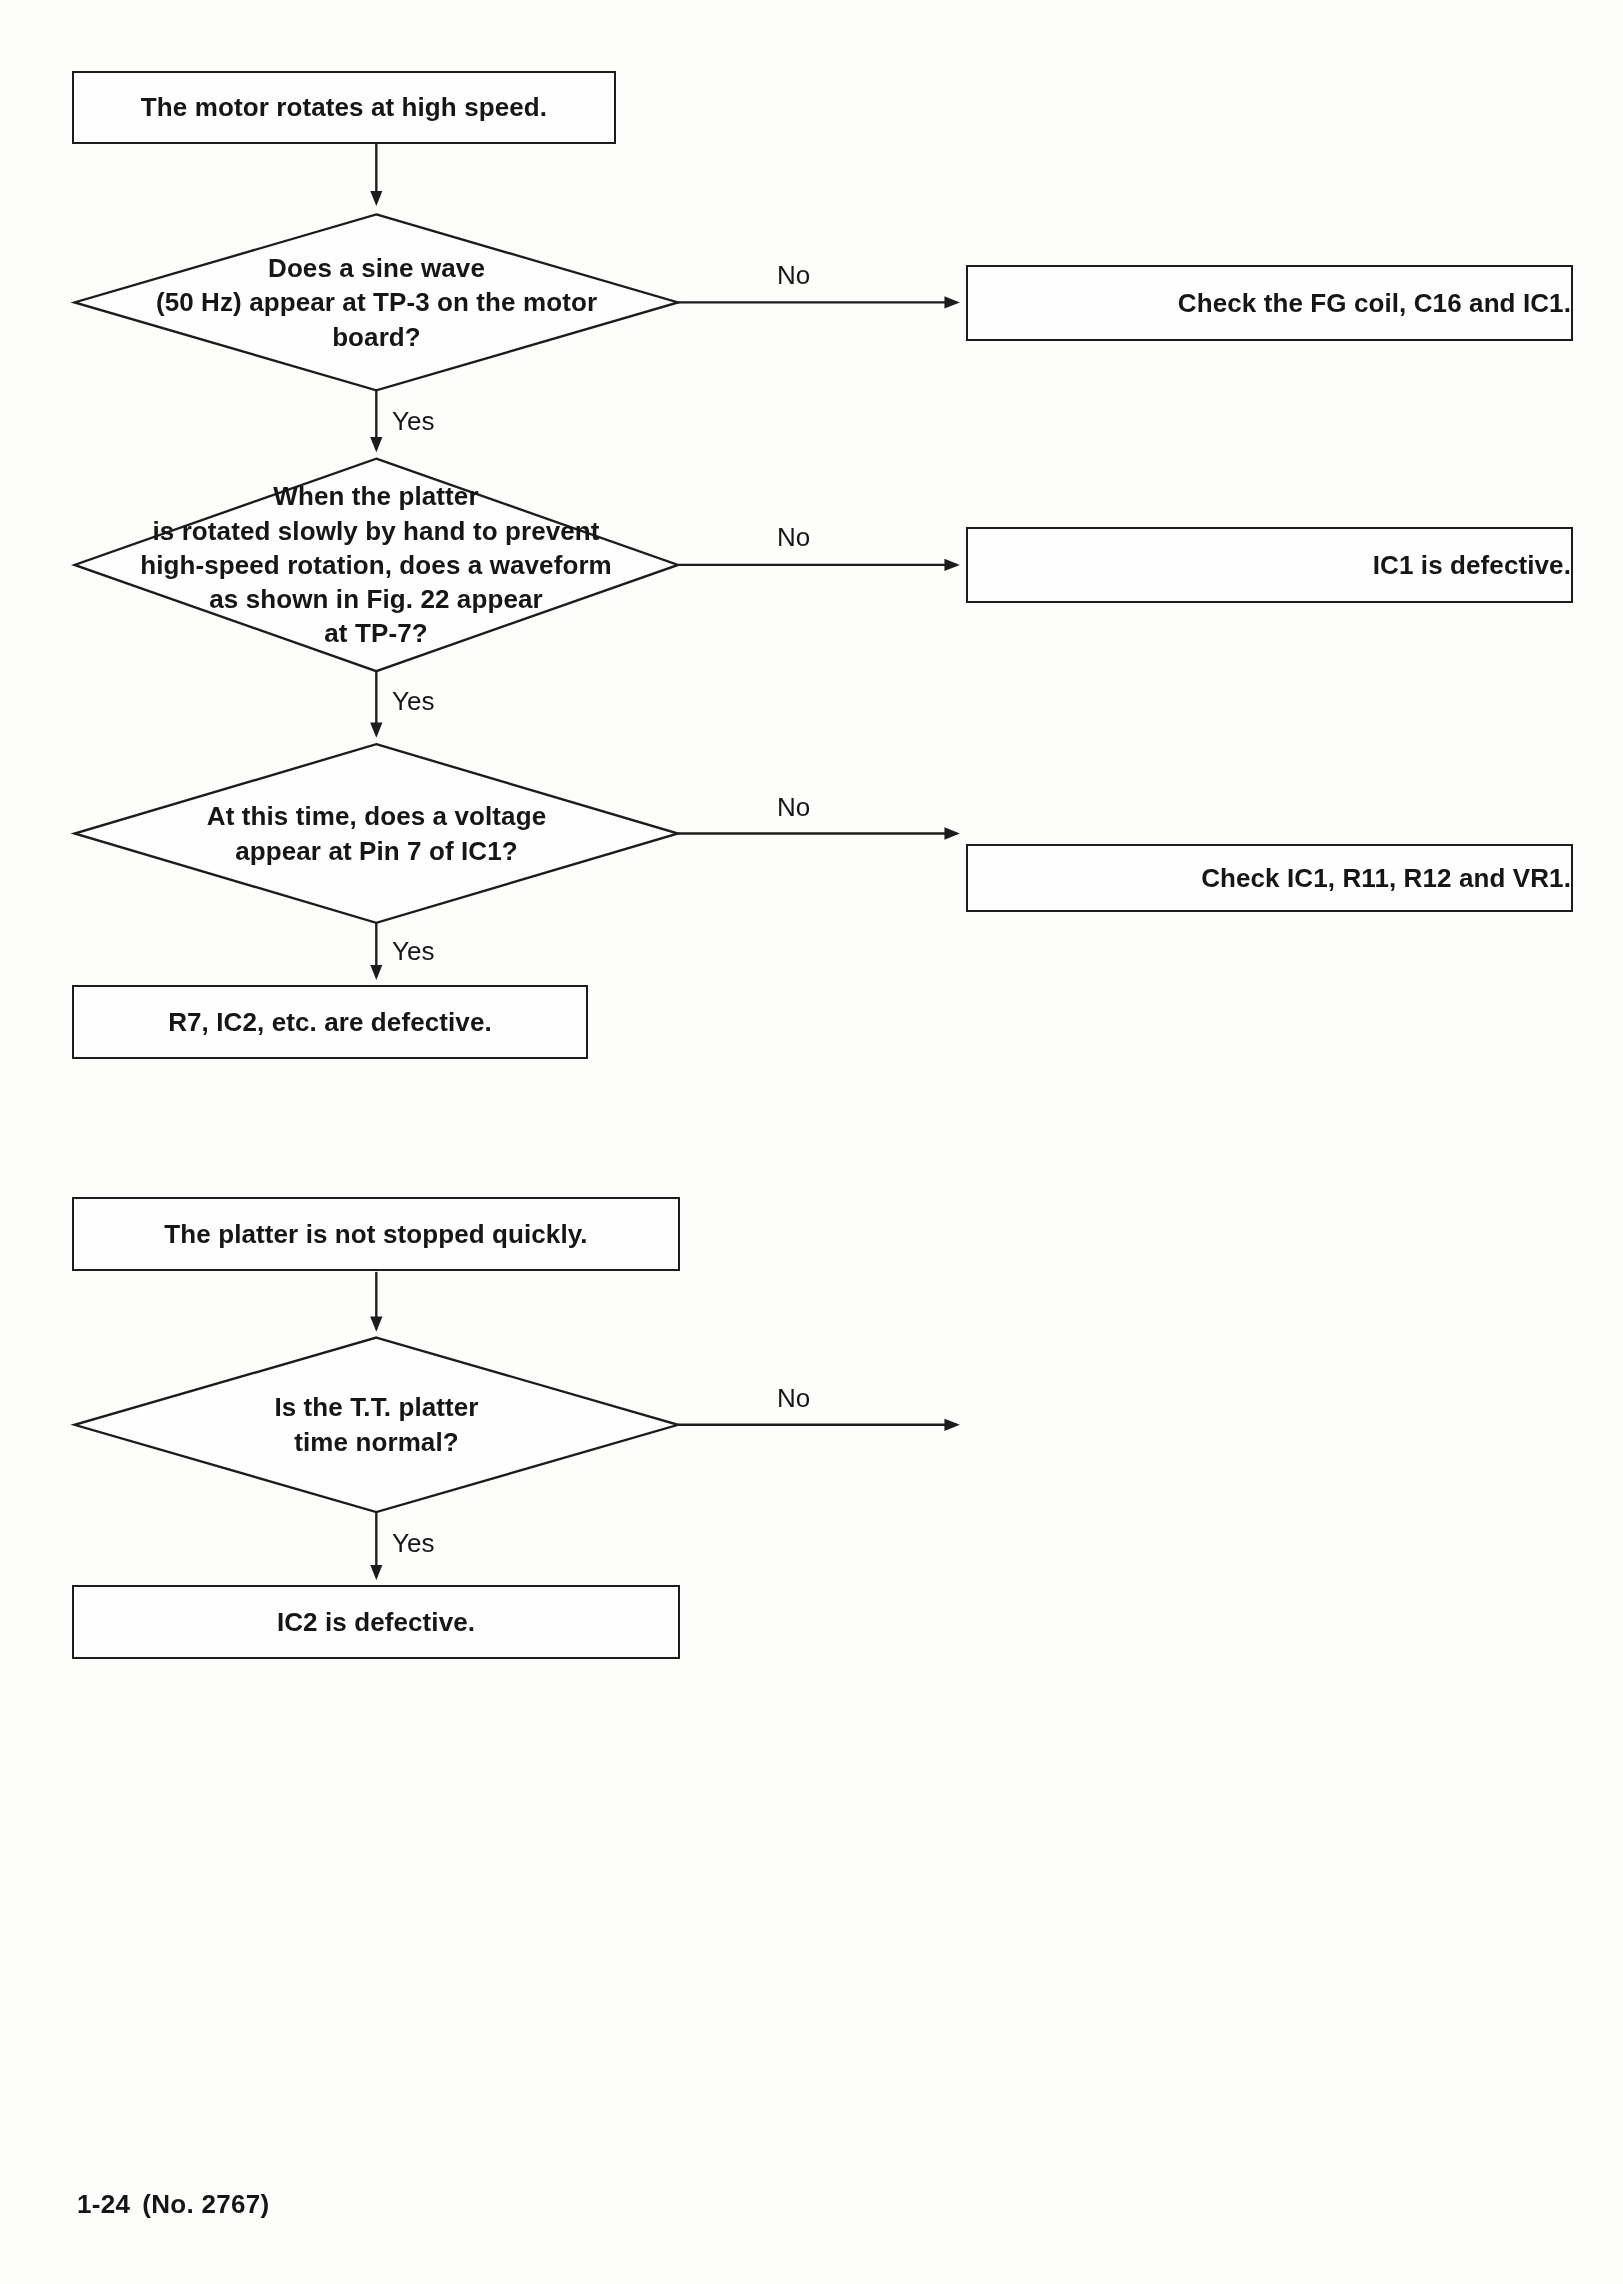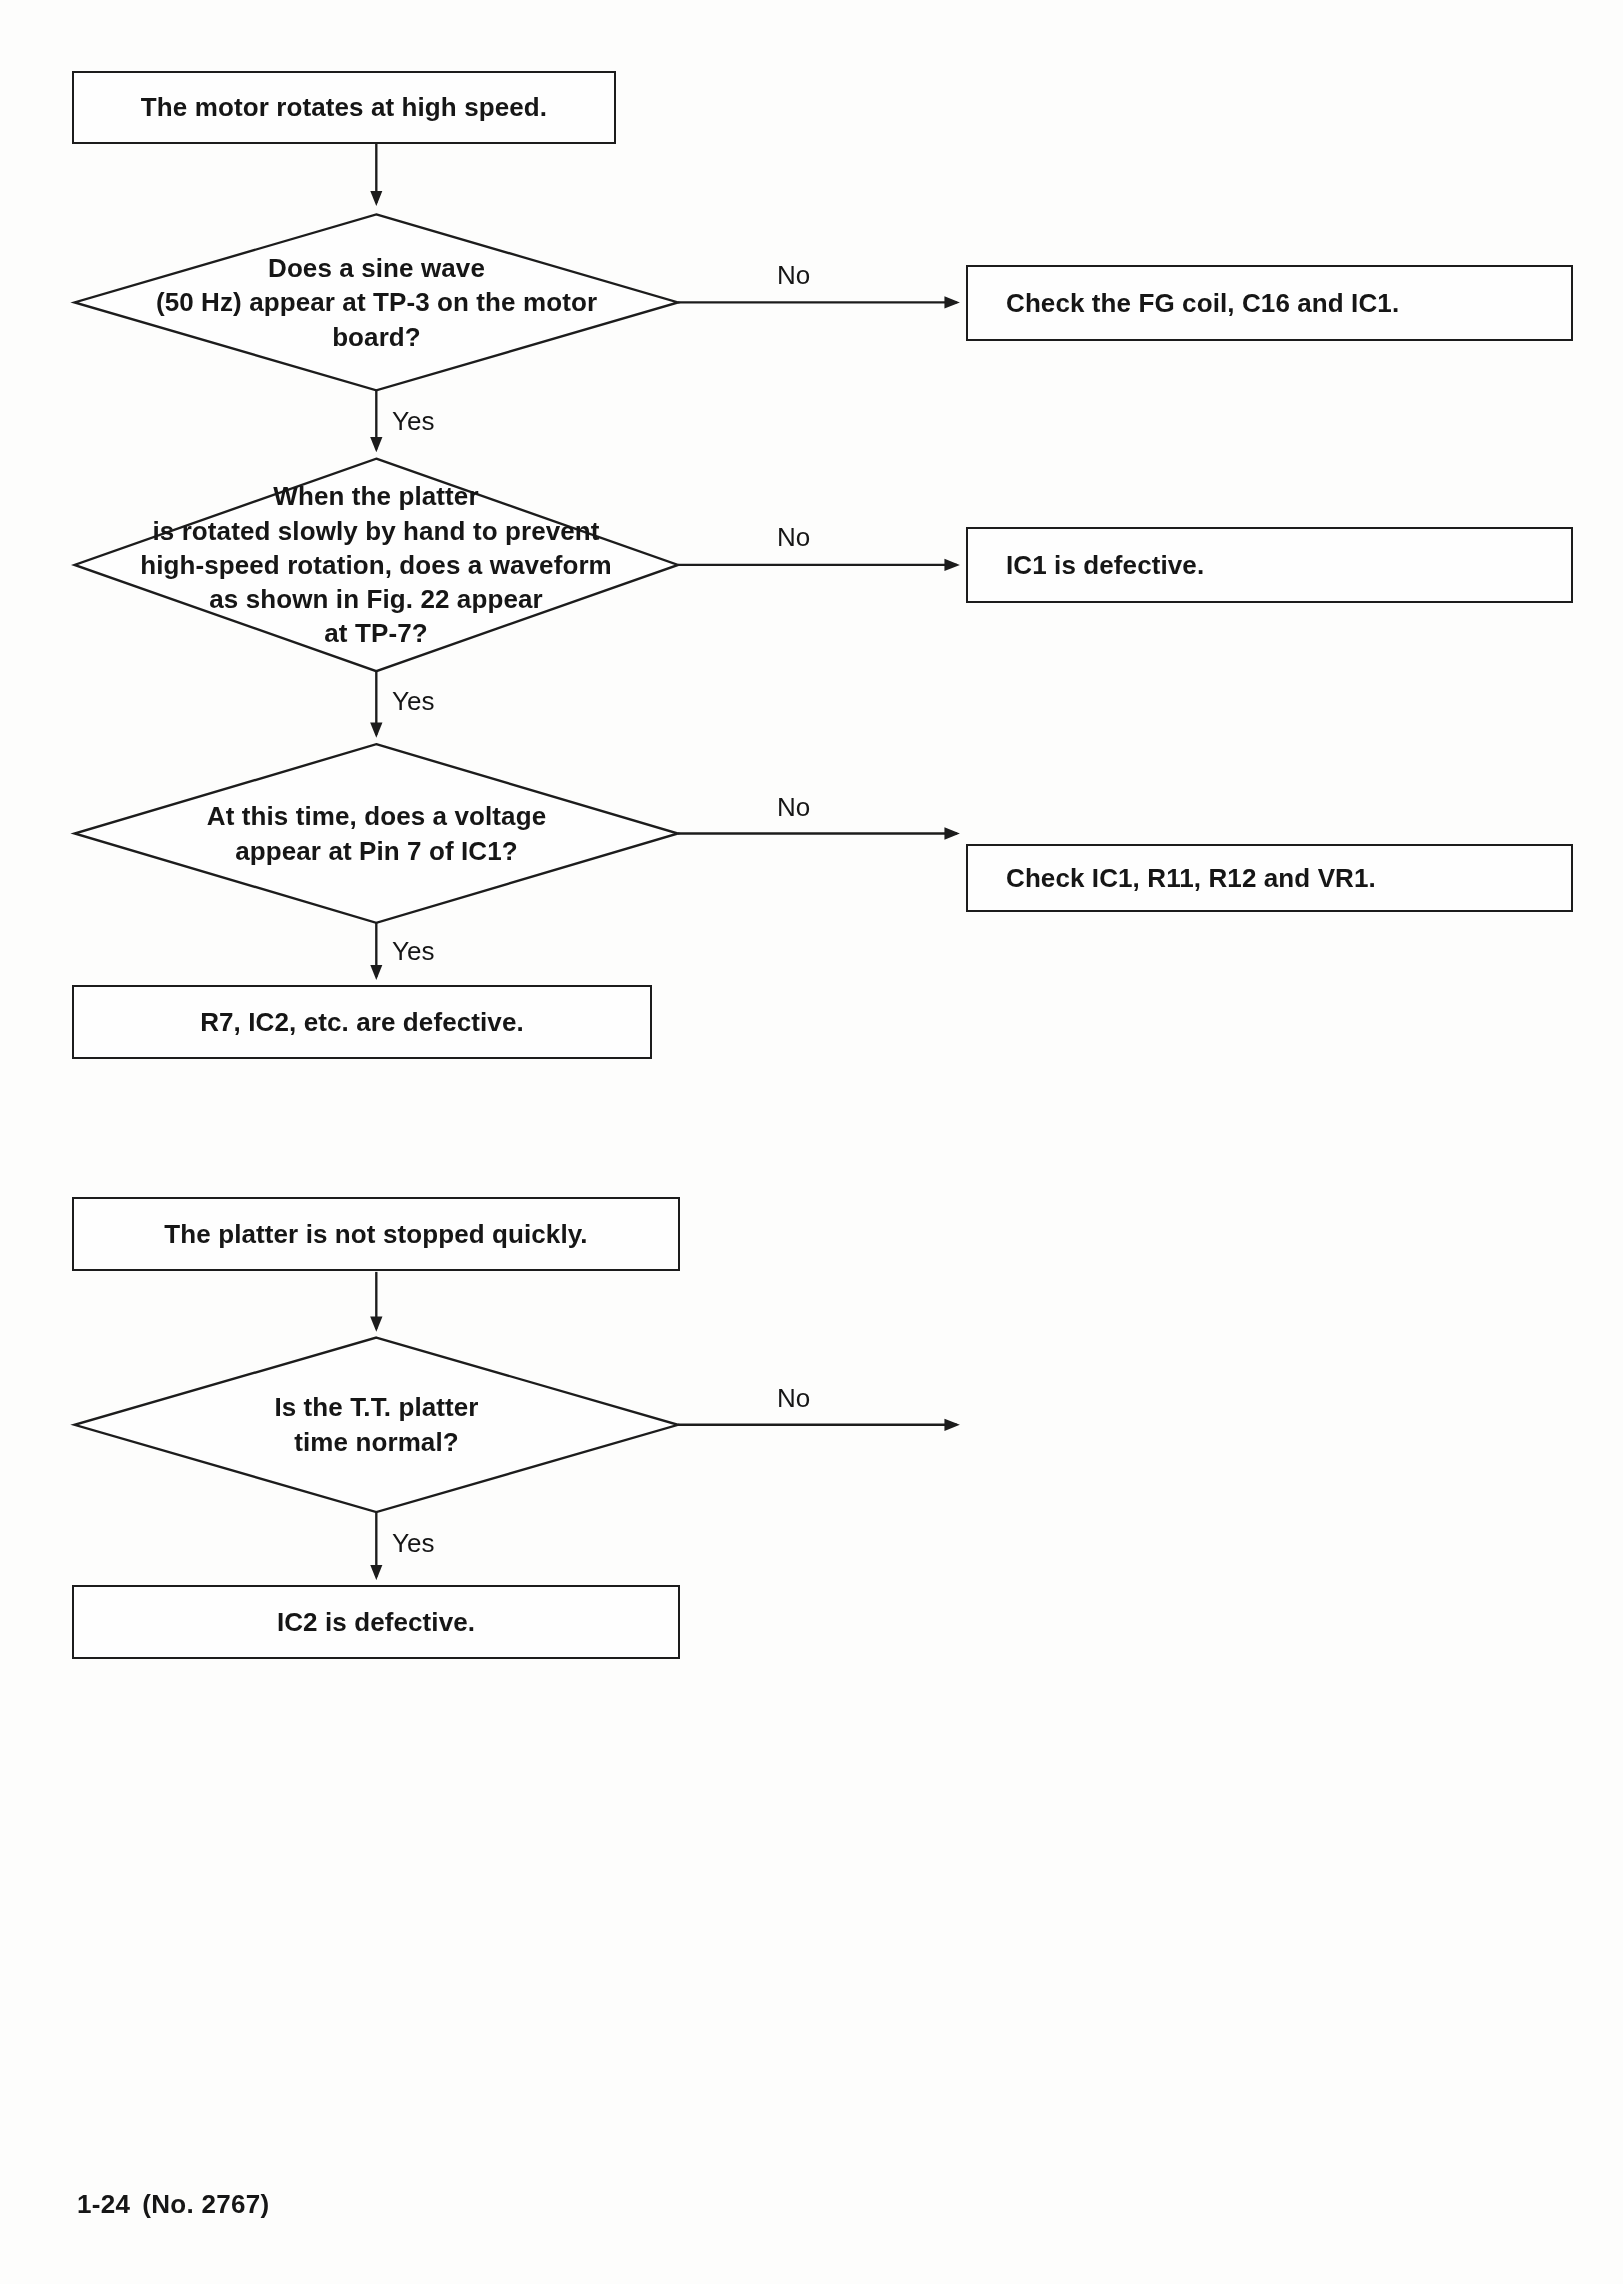--- a/index.html
+++ b/index.html
@@ -31,21 +31,21 @@
     display: flex;
     align-items: center;
     justify-content: center;
     font-size: 26px;
     font-weight: 700;
     line-height: 1.25;
     letter-spacing: 0.1px;
     text-align: center;
   }
   .node.align-left {
-    justify-content: flex-start;
+    justify-content: flex-end;
     text-align: left;
     padding-left: 38px;
   }
   .diamond-label {
     position: absolute;
     display: flex;
     align-items: center;
     justify-content: center;
     text-align: center;
     font-size: 26px;
@@ -131,21 +131,21 @@
   <div class="branch-label" style="left:392px; top:686px;">Yes</div>
 
   <div class="diamond-label" style="left:106px; top:759px; width:541px; height:149px;">At this time, does a voltage
 appear at Pin 7 of IC1?</div>
   <div class="branch-label no-label" style="left:746px; top:792px;">No</div>
   <div class="node align-left" style="left:966px; top:796px; width:607px; height:68px;margin-top:48px;">
     <span>Check IC1, R11, R12 and VR1.</span>
   </div>
   <div class="branch-label" style="left:392px; top:936px;">Yes</div>
 
-  <div class="node" style="left:72px; top:985px; width:580px; height:74px;">
+  <div class="node" style="left:72px; top:985px; width:516px; height:74px;">
     <span>R7, IC2, etc. are defective.</span>
   </div>
 
   <div class="node" style="left:72px; top:1197px; width:608px; height:74px;">
     <span>The platter is not stopped quickly.</span>
   </div>
 
   <div class="diamond-label" style="left:106px; top:1350px; width:541px; height:149px;">Is the T.T. platter
 time normal?</div>
   <div class="branch-label no-label" style="left:746px; top:1383px;">No</div>

